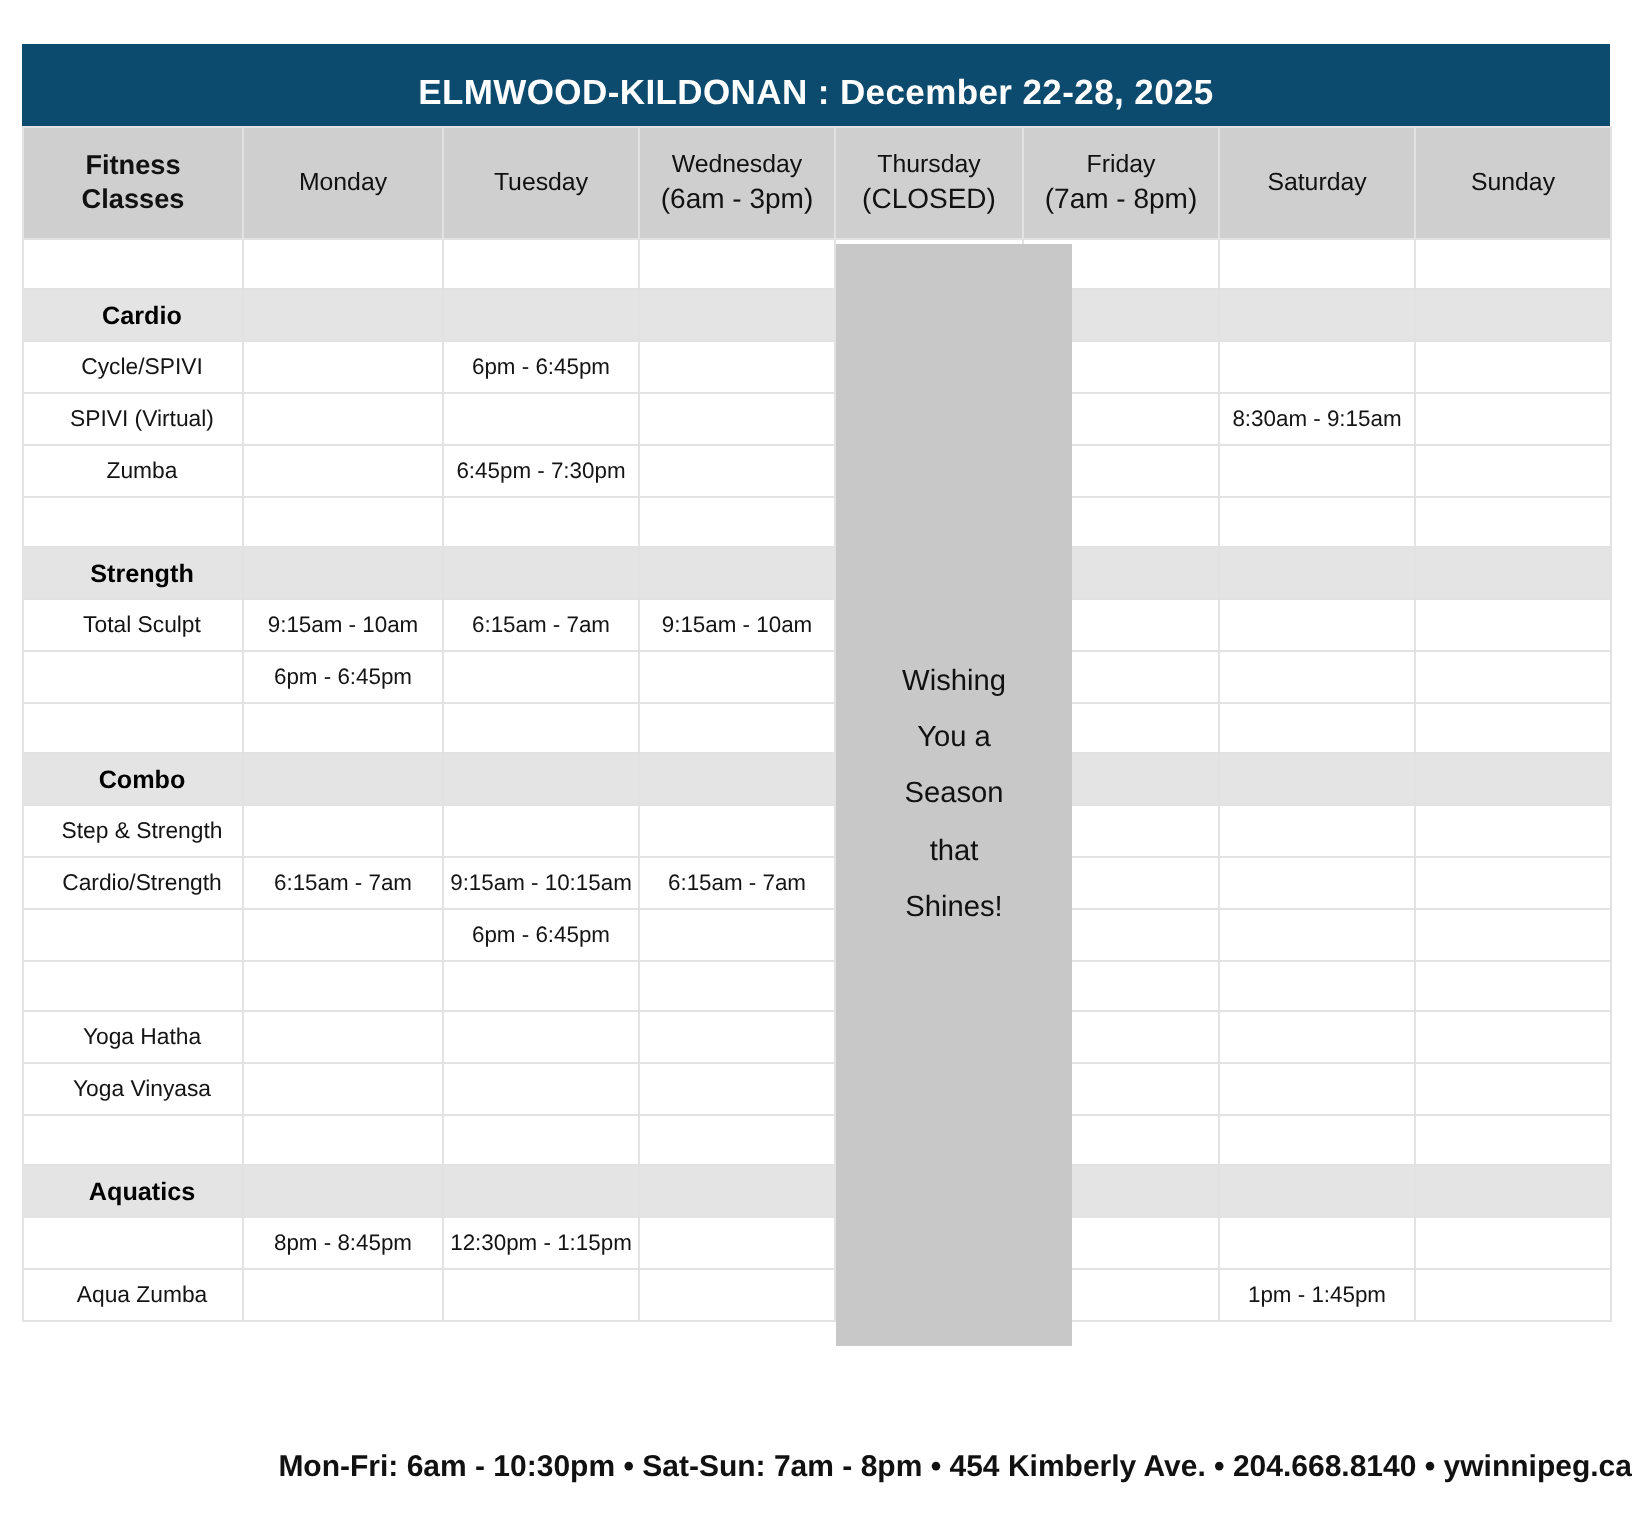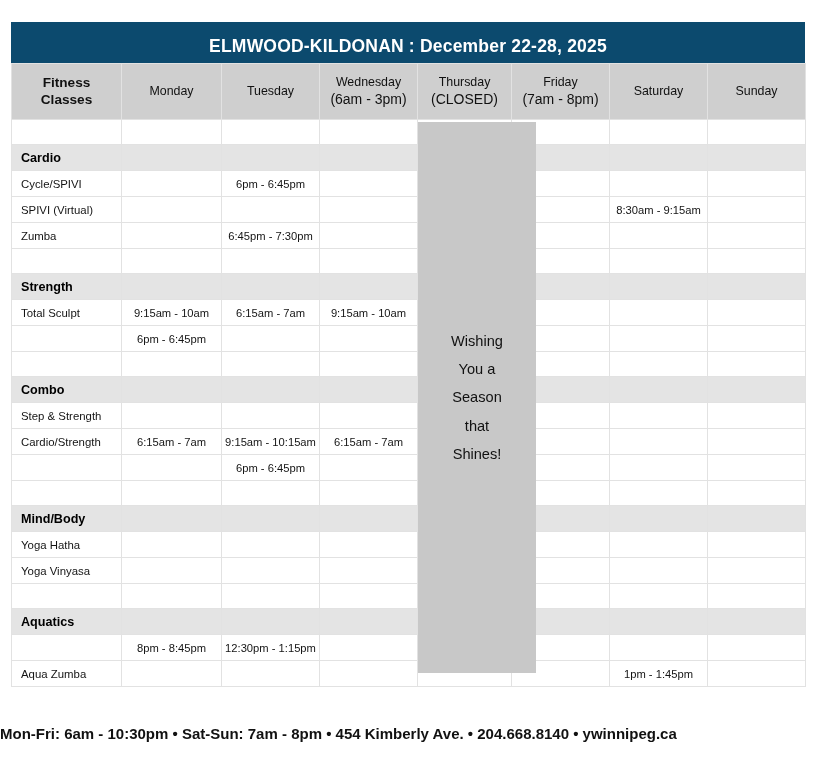--- a/index.html
+++ b/index.html
@@ -80,21 +80,21 @@
   }
 
   
   tbody tr { height: 25px; }
   tbody td {
     background: #ffffff;
     vertical-align: middle;
     height: 25px;
   }
   td.label-cell {
-    text-align: left;
+    text-align: center;
     padding-left: 9px;
     font-size: 11.4px;
     color: #141414;
     white-space: nowrap;
   }
   td.time-cell {
     text-align: center;
     font-size: 11.2px;
     color: #141414;
     white-space: nowrap;
@@ -132,21 +132,21 @@
     box-sizing: border-box;
     padding: 0 4px;
   }
 
   
   .footer-info {
     position: absolute;
     left: 0;
     top: 725px;
     width: 816px;
-    text-align: left;
+    text-align: right;
     font-size: 15px;
     font-weight: bold;
     color: #111111;
     white-space: nowrap;
   }
 </style>
 </head>
 <body>
 
 <div id="schedule-page">
@@ -320,30 +320,20 @@
         <tr class="spacer-row">
           <td class="label-cell"></td>
           <td class="time-cell"></td>
           <td class="time-cell"></td>
           <td class="time-cell"></td>
           <td class="time-cell"></td>
           <td class="time-cell"></td>
           <td class="time-cell"></td>
           <td class="time-cell"></td>
         </tr>
-        <tr class="section-row">
-          <td class="label-cell">Mind/Body</td>
-          <td class="time-cell"></td>
-          <td class="time-cell"></td>
-          <td class="time-cell"></td>
-          <td class="time-cell"></td>
-          <td class="time-cell"></td>
-          <td class="time-cell"></td>
-          <td class="time-cell"></td>
-        </tr>
         <tr class="class-row">
           <td class="label-cell">Yoga Hatha</td>
           <td class="time-cell"></td>
           <td class="time-cell"></td>
           <td class="time-cell"></td>
           <td class="time-cell"></td>
           <td class="time-cell"></td>
           <td class="time-cell"></td>
           <td class="time-cell"></td>
         </tr>

